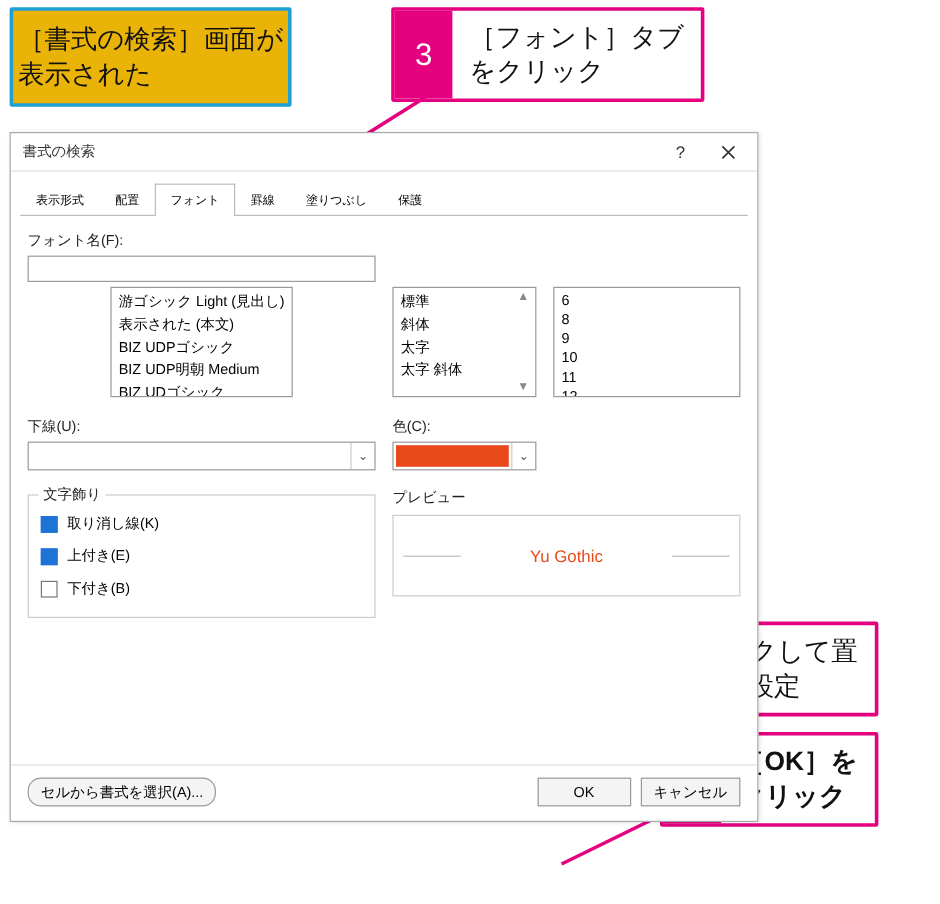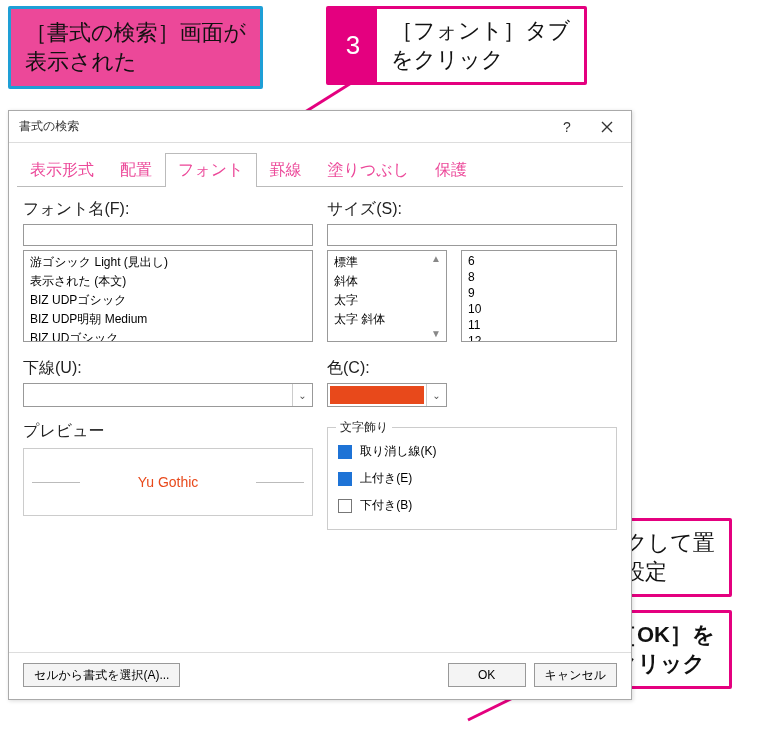--- a/index.html
+++ b/index.html
@@ -11,22 +11,22 @@
     width: 783px;
     height: 753px;
     position: relative;
   }
   
   .callout-blue {
     position: absolute;
     top: 6px;
     left: 8px;
     border: 3px solid #1e9fd6;
-    background: #ec4899;
-    padding: 10px 14px;
+    background: #eab308;
+    padding: 10px 4px;
     font-size: 22px;
     line-height: 1.3;
     color: #111;
     border-radius: 2px;
   }
   .callout-pink {
     position: absolute;
     display: flex;
     align-items: stretch;
     border: 3px solid #e4007f;
@@ -90,42 +90,42 @@
     font-size: 14px;
     color: #333;
   }
   
   .tabs {
     display: flex;
     padding: 10px 8px 0 8px;
   }
   .tab {
     padding: 6px 12px;
-    font-size: 16px;
-    color: #ec4899;
+    font-size: 10px;
+    color: #000000;
     border: 1px solid transparent;
     border-bottom: none;
     cursor: default;
   }
   .tab.active {
     border-color: #bbb;
     background: #fff;
     position: relative;
     z-index: 2;
   }
   .tab-underline {
     border-top: 1px solid #bbb;
     margin: -1px 8px 0 8px;
   }
   .tab-body {
     padding: 12px 14px 12px 14px;
   }
   .row { display: flex; gap: 14px; }
   .col { display: flex; flex-direction: column; }
-  .label { font-size: 16px; color: #222; margin-bottom: 4px; }
+  .label { font-size: 12px; color: #222; margin-bottom: 4px; }
   .textbox {
     border: 1px solid #999;
     height: 22px;
     background: #fff;
   }
   .listbox {
     border: 1px solid #999;
     background: #fff;
     height: 92px;
     overflow: hidden;
@@ -299,28 +299,24 @@
   </div>
   <div class="tab-underline"></div>
 
   <div class="tab-body">
 
     <div class="row">
       <div class="col" style="flex: 0 0 290px;">
         <div class="label">フォント名(F):</div>
         <div class="textbox"></div>
       </div>
-      <div class="col" style="flex: 1;">
-        <div class="label">サイズ(S):</div>
-        <div class="textbox"></div>
-      </div>
     </div>
 
     <div class="row" style="margin-top:4px;">
-      <div class="col" style="flex: 0 0 290px;">
+      <div class="col" style="flex: 0 0 290px; align-items: center;">
         <div class="listbox">
           <div class="item">游ゴシック Light (見出し)</div>
           <div class="item">表示された (本文)</div>
           <div class="item">BIZ UDPゴシック</div>
           <div class="item">BIZ UDP明朝 Medium</div>
           <div class="item">BIZ UDゴシック</div>
 
         </div>
       </div>
       <div class="col" style="flex: 0 0 120px;">
@@ -359,47 +355,47 @@
         <div class="label">色(C):</div>
         <div class="combo color-combo">
           <div class="cval"></div>
           <div class="carrow">⌄</div>
         </div>
       </div>
       <div class="col" style="flex:1;"></div>
     </div>
 
     <div class="row" style="margin-top:14px; gap:14px;">
-      <div class="col" style="flex:1;">
-        <div class="label" style="margin-bottom:6px;">プレビュー</div>
-        <div class="preview-box">
-          <span>Yu Gothic</span>
-        </div>
-      </div>
       <div class="col" style="flex:0 0 290px;">
         <div class="group">
           <div class="group-title">文字飾り</div>
           <div class="chk">
             <span class="box filled"></span>
             <span>取り消し線(K)</span>
           </div>
           <div class="chk">
             <span class="box filled"></span>
             <span>上付き(E)</span>
           </div>
           <div class="chk">
             <span class="box"></span>
             <span>下付き(B)</span>
           </div>
         </div>
       </div>
+      <div class="col" style="flex:1;">
+        <div class="label" style="margin-bottom:6px;">プレビュー</div>
+        <div class="preview-box">
+          <span>Yu Gothic</span>
+        </div>
+      </div>
     </div>
 
     <div class="spacer"></div>
 
   </div>
 
   <div class="dlg-footer">
-    <div class="dlg-button" style="margin-right:auto;">セルから書式を選択(A)...</div>
+    <div class="dlg-button" style="margin-right:auto;border-radius:11px;">セルから書式を選択(A)...</div>
     <div class="dlg-button">OK</div>
     <div class="dlg-button">キャンセル</div>
   </div>
 </div>
 
 </body></html>

